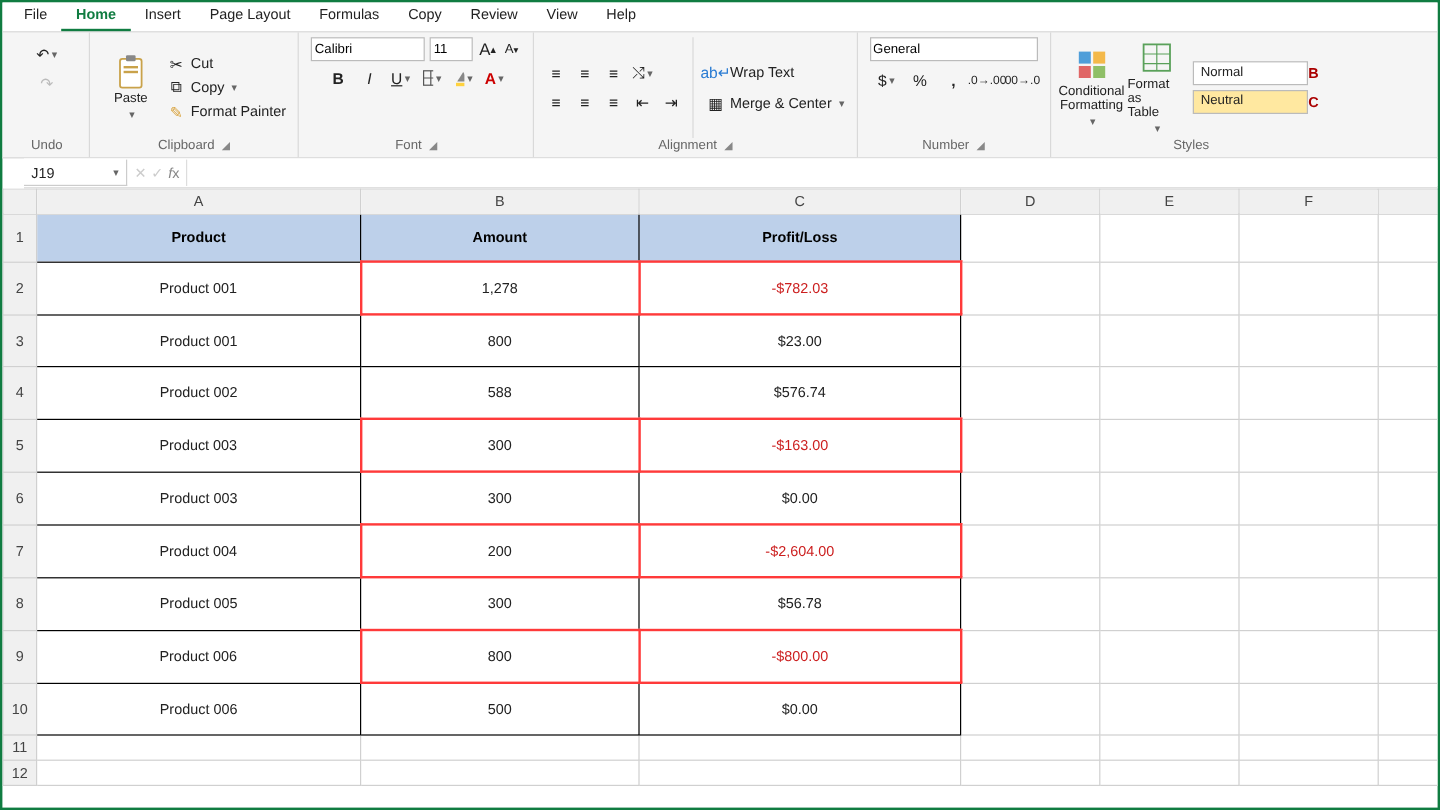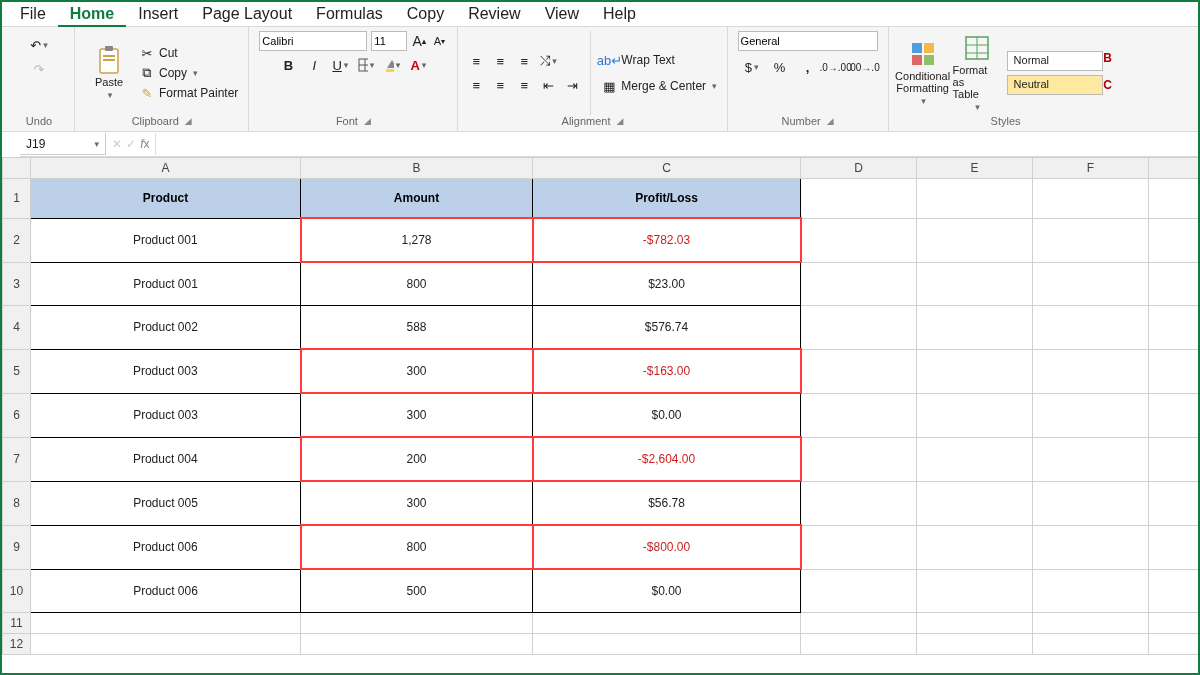--- a/index.html
+++ b/index.html
@@ -16,22 +16,22 @@
     --style-neutral-bg:#ffe8a0;
     --page-border:#107c41;
   }
   body {
     margin:0; font-family:"Segoe UI",Arial,sans-serif; font-size:12px;
     color:#222; background:#fff; width:1200px; height:675px;
     border:2px solid var(--page-border); box-sizing:border-box; overflow:hidden;
     position:relative;
   }
   
-  .menubar { display:flex; align-items:center; gap:0; padding:0 6px;
-    height:24px; background:#fff; font-size:16px;}
+  .menubar { display:flex; gap:0; padding:0 6px;
+    height:24px; background:#fff; font-size:12px;}
   .menubar .tab { padding:3px 12px 4px; cursor:default;}
   .menubar .tab.sel { color:var(--tab-sel); border-bottom:2px solid var(--tab-sel);
     padding-bottom:2px; font-weight:600;}
   
   .ribbon { background:var(--ribbon-bg); border-top:1px solid var(--ribbon-border);
     border-bottom:1px solid var(--ribbon-border); height:104px;
     display:flex; align-items:stretch; padding:0 2px;}
   .group { border-right:1px solid var(--ribbon-border); padding:4px 10px 2px;
     display:flex; flex-direction:column; justify-content:flex-start; position:relative;
     min-width:50px;}
@@ -42,21 +42,21 @@
   .bigbtn { display:flex; flex-direction:column; align-items:center;
     justify-content:center; width:48px; font-size:11px; gap:2px;}
   .bigbtn .ico { width:28px; height:28px; display:flex; align-items:center;
     justify-content:center;}
   .smallrow { display:flex; align-items:center; gap:4px; font-size:12px;}
   .ic { width:16px; height:16px; display:inline-flex; align-items:center;
     justify-content:center; font-size:13px;}
   .col { display:flex; flex-direction:column; gap:4px;}
   select.fake,input.fake{ font-family:inherit; font-size:11px; height:20px;
     border:1px solid #bbb; background:#fff; box-sizing:border-box;}
-  .fontname{ width:108px;}
+  .fontname{ width:95px;}
   .fontsize{ width:36px;}
   .numfmt{ width:140px;}
   
   
   .styleswatch{width:96px;height:20px;border:1px solid #bbb;font-size:11px;
     padding:2px 6px;box-sizing:border-box;}
   .styleswatch.normal{background:var(--style-normal-bg);}
   .styleswatch.neutral{background:var(--style-neutral-bg);}
   .stylecut{width:10px;text-align:center;color:#a00;font-weight:600;}
   
@@ -276,21 +276,21 @@
               <line x1="2" y1="10" x2="24" y2="10" stroke="#5aa15a"></line>
               <line x1="2" y1="18" x2="24" y2="18" stroke="#5aa15a"></line>
               <line x1="13" y1="2" x2="13" y2="24" stroke="#5aa15a"></line>
             </svg>
         </span>
         <span style="white-space:pre-line;text-align:left">Format as
 Table</span>
           <span class="caret">▾</span>
       </div>
       <div class="col" style="gap:4px">
-        <div style="display:flex;align-items:flex-start;gap:0">
+        <div style="display:flex;align-items:center;gap:0">
           <div class="styleswatch normal"><span>Normal</span></div>
           <div class="stylecut">B</div>
         </div>
         <div style="display:flex;align-items:center;gap:0">
           <div class="styleswatch neutral"><span>Neutral</span></div>
           <div class="stylecut">C</div>
         </div>
       </div>
     </div>
     <div class="group-label">

